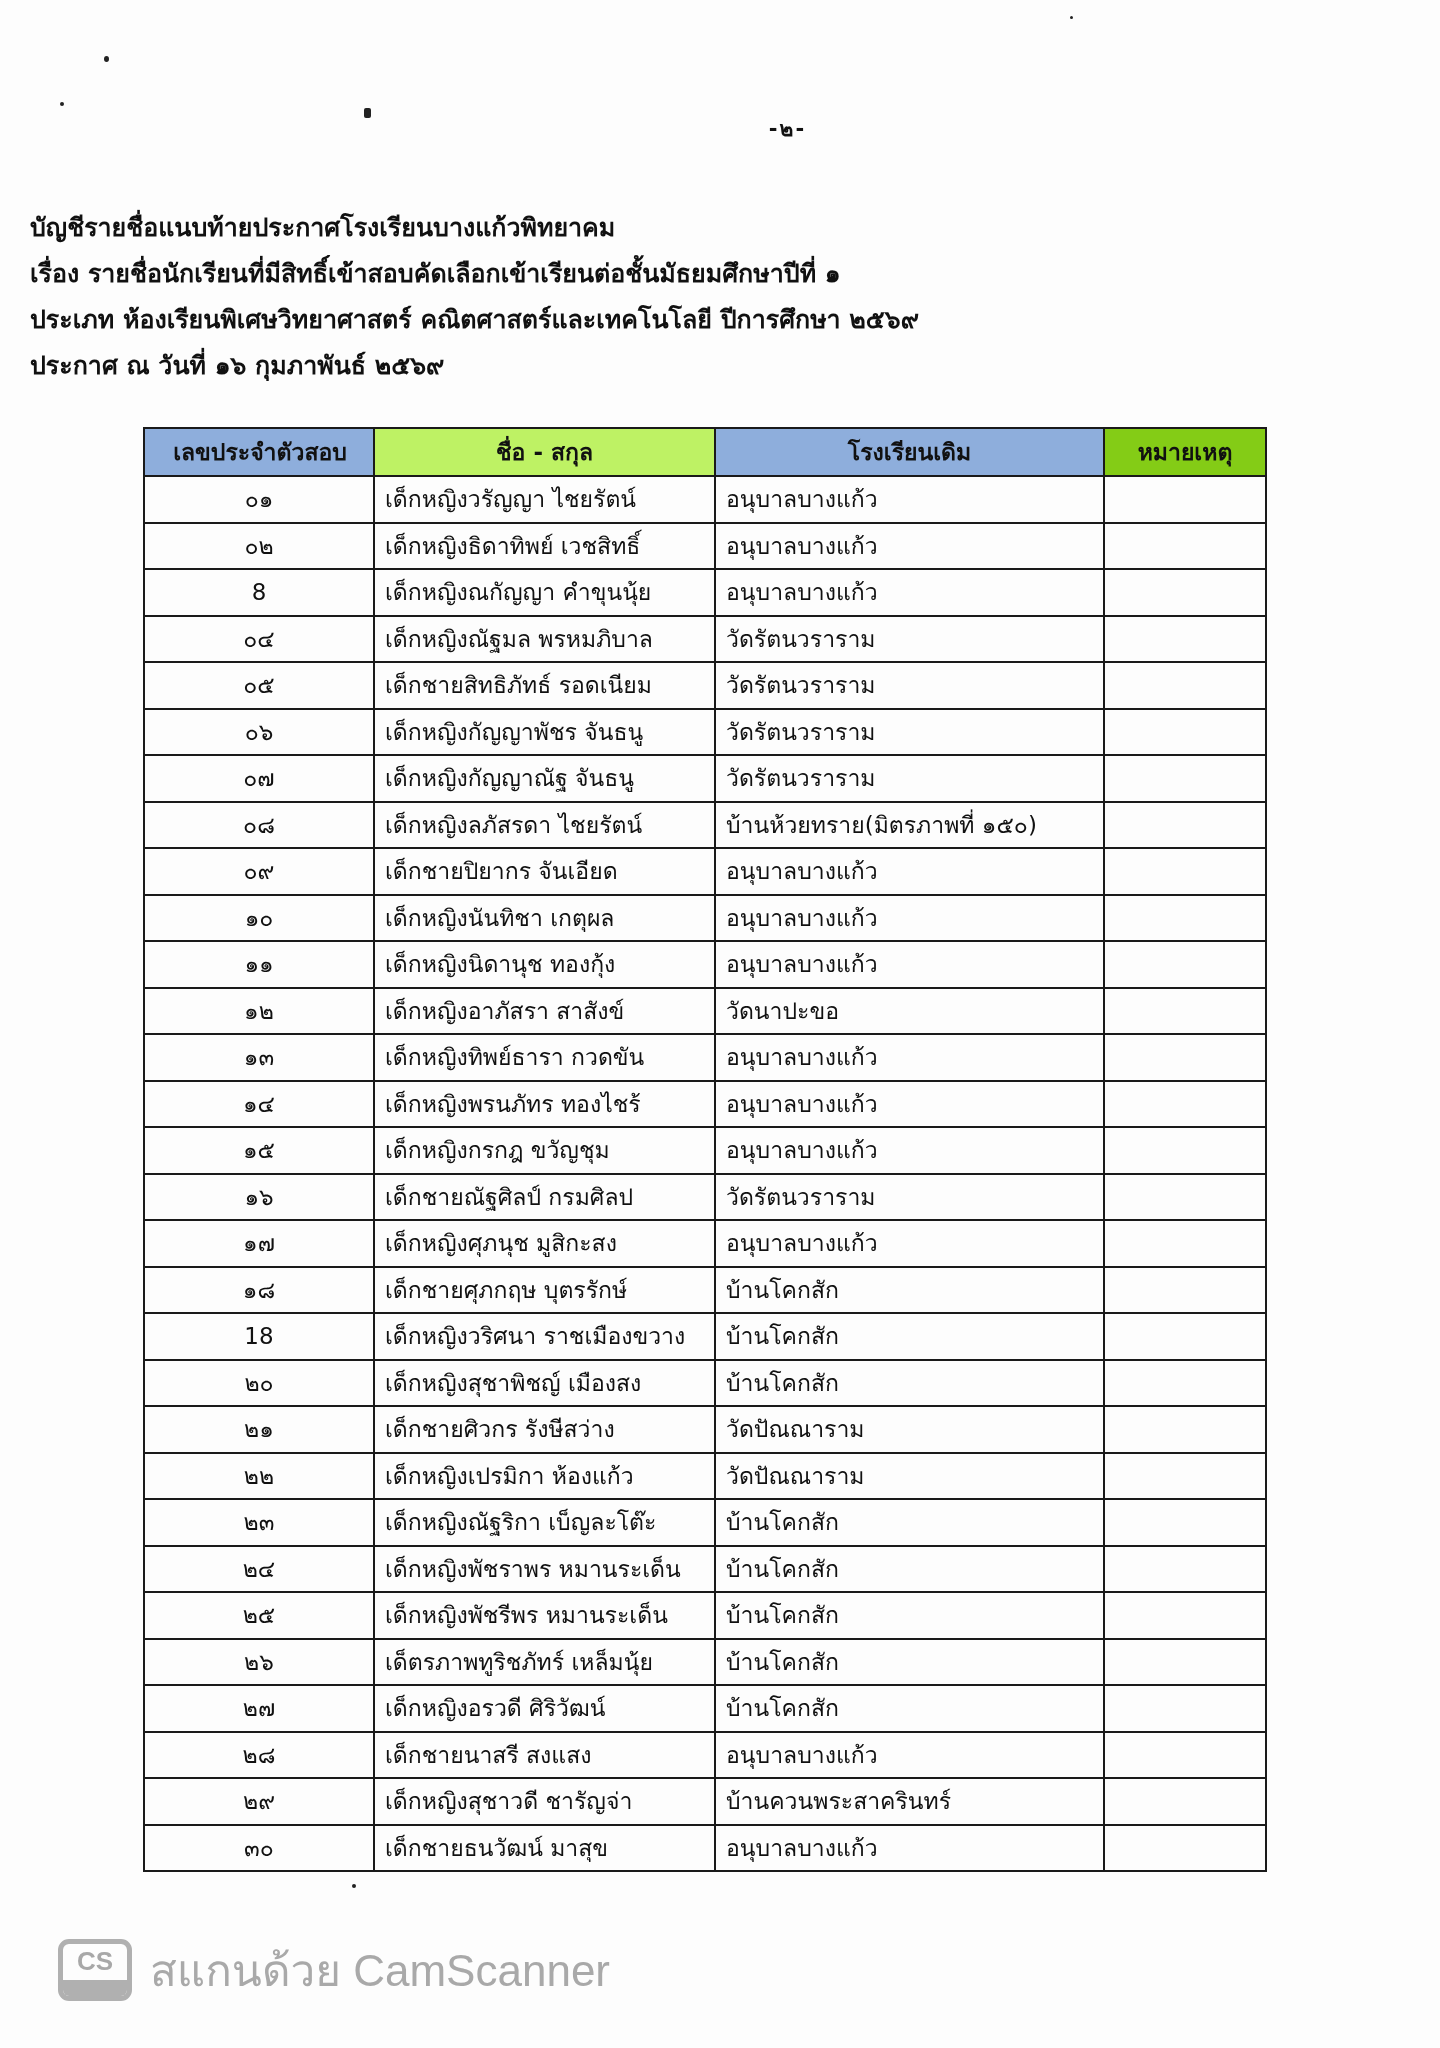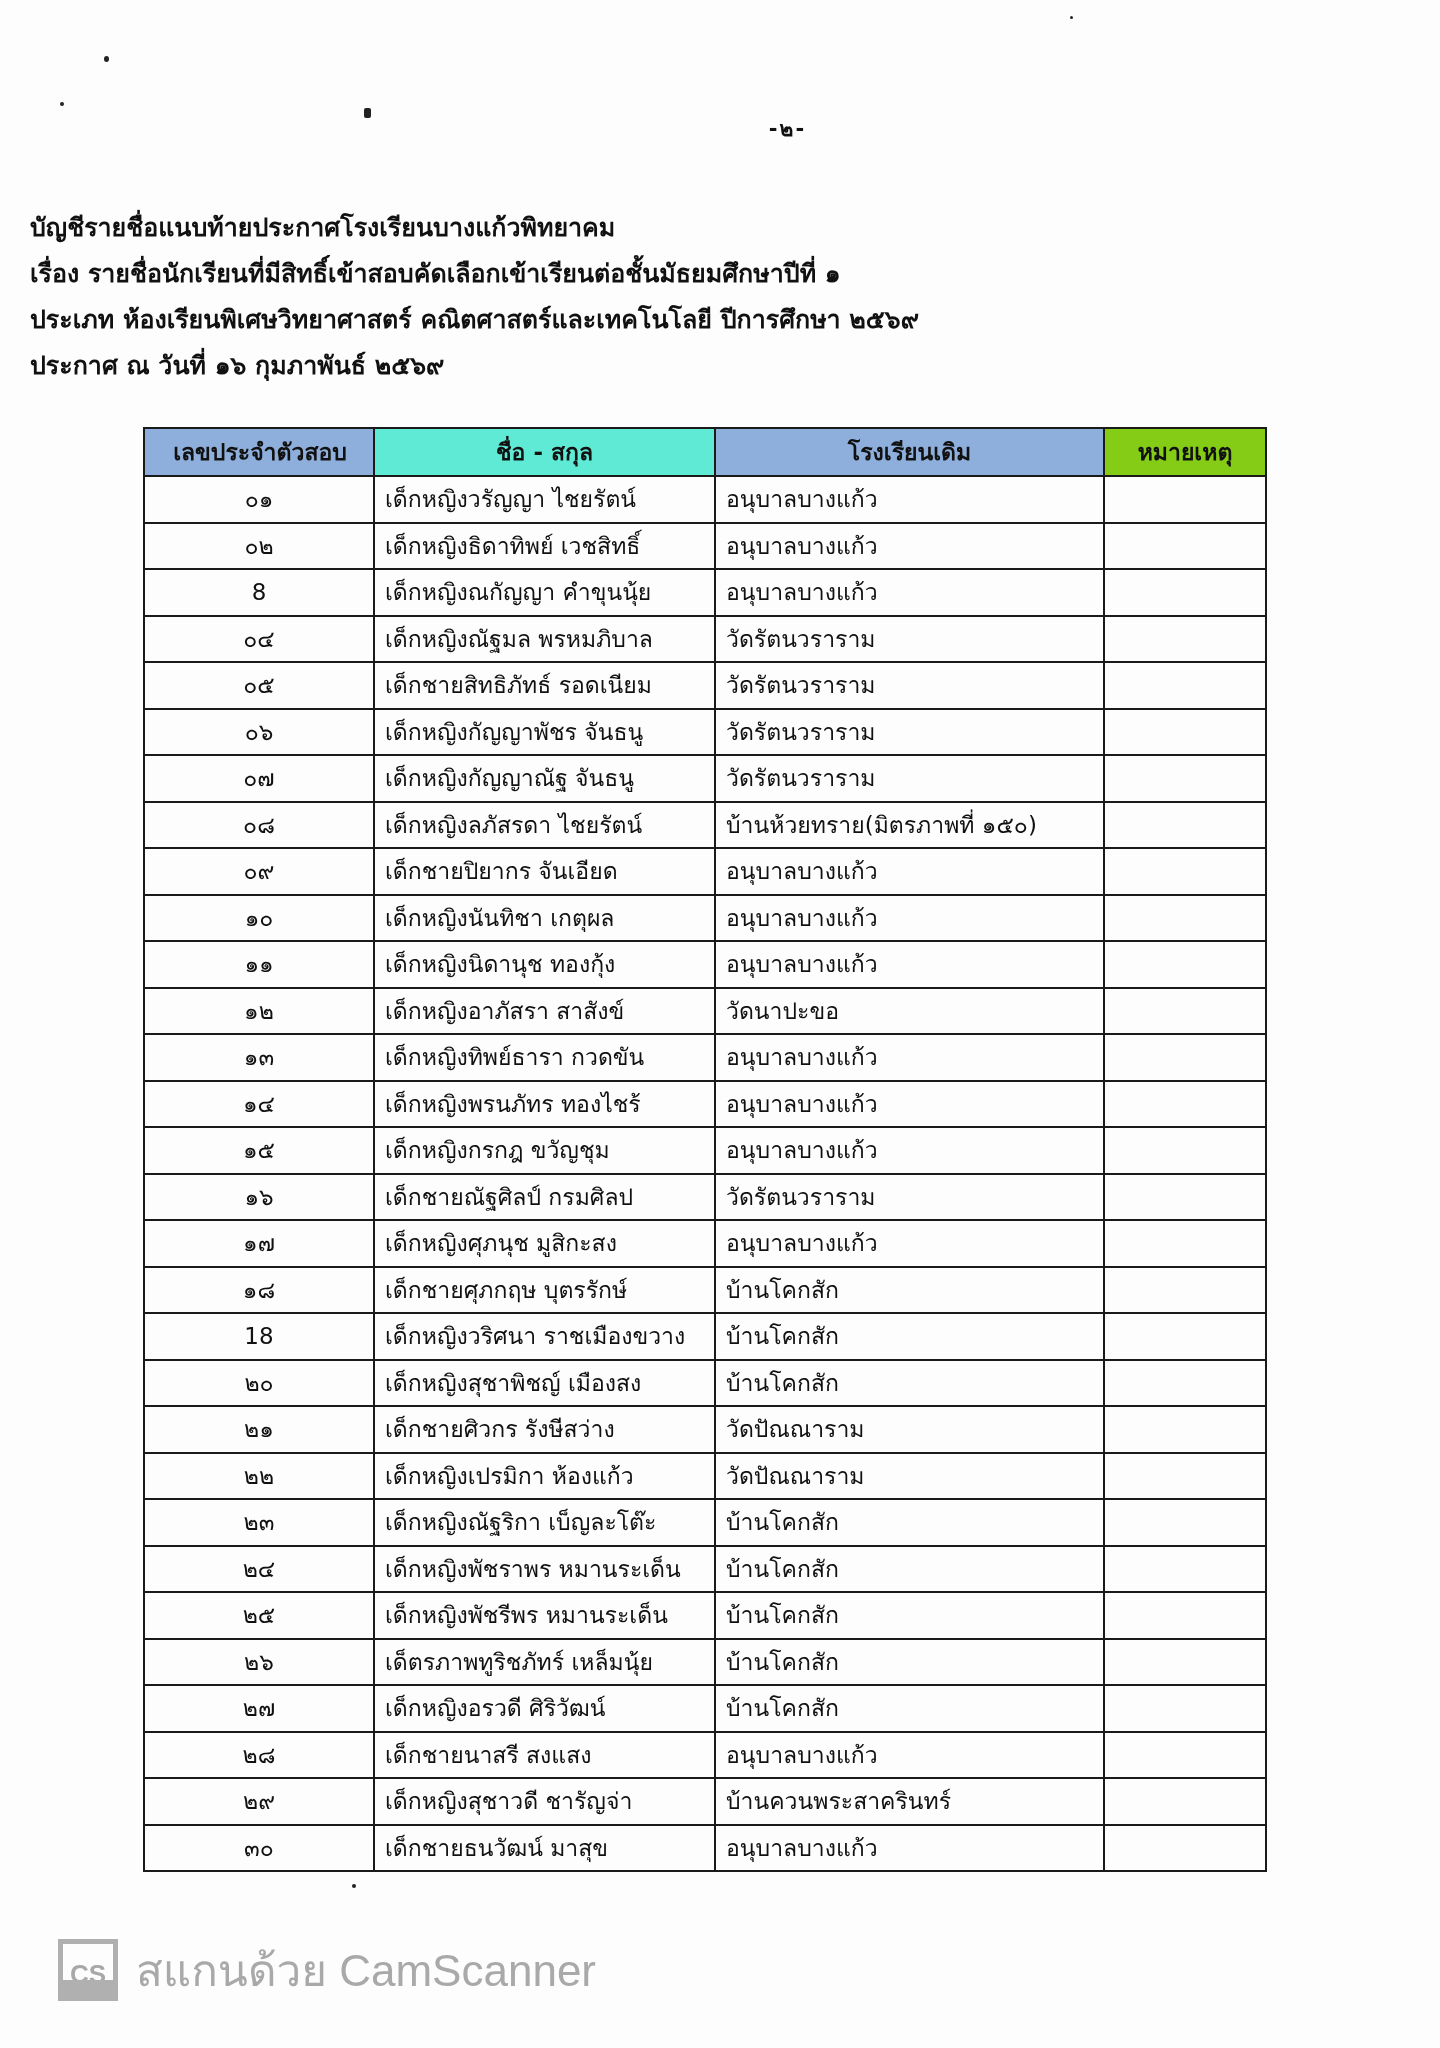--- a/index.html
+++ b/index.html
@@ -33,24 +33,24 @@
     background: #8eaedc; font-weight: bold; text-align: center; height: 46px;
   }
   td.col-id { text-align: center; font-size: 24px; border-radius: 11px; }
   td.col-name, td.col-school { text-align: left; }
   col.c1 { width: 230px; } col.c2 { width: 341px; } col.c3 { width: 389px; } col.c4 { width: 162px; }
   .watermark {
     position: absolute; left: 58px; top: 1935px; display: flex; align-items: center; gap: 18px;
     color: #aaaaaa;
   }
   .cs-logo {
-    width: 60px; height: 62px; border: 5px solid #b0b0b0; border-radius: 0;
+    width: 74px; height: 62px; border: 5px solid #b0b0b0; border-radius: 11px;
     box-sizing: border-box; position: relative; display: flex; align-items: flex-start;
     justify-content: center; font-family: "Liberation Sans", sans-serif; font-weight: bold;
-    font-size: 26px; color: #a8a8a8; padding-top: 15px; overflow: hidden;
+    font-size: 26px; color: #a8a8a8; padding-top: 2px; overflow: hidden;
   }
   .cs-logo::after {
     content: ""; position: absolute; left: 0; right: 0; bottom: 0; height: 16px; background: #b0b0b0;
   }
   .wm-text { font-family: "Liberation Sans", sans-serif; font-size: 44px; color: #a9a9a9; }
 </style>
 </head>
 <body>
 
 <div class="speck" style="left:104px;top:56px;width:5px;height:6px;"></div>
@@ -71,21 +71,21 @@
 <table class="roster">
   <colgroup>
       <col class="c1">
       <col class="c2">
       <col class="c3">
       <col class="c4">
     </colgroup>
   <thead>
     <tr>
       <th style="background: rgb(142, 174, 220); padding-left: 12px;">เลขประจำตัวสอบ</th>
-      <th style="background: #5eead4; margin-left: 28px;">ชื่อ - สกุล</th>
+      <th style="background: #bef264; margin-left: 28px;">ชื่อ - สกุล</th>
       <th style="background: rgb(142, 174, 220);">โรงเรียนเดิม</th>
       <th style="background: #84cc16;">หมายเหตุ</th>
     </tr>
   </thead>
   <tbody id="roster-body">
       <tr>
         <td class="col-id">๐๑</td>
         <td class="col-name">เด็กหญิงวรัญญา  ไชยรัตน์</td>
         <td class="col-school">อนุบาลบางแก้ว</td>
         <td class="col-note"></td>

